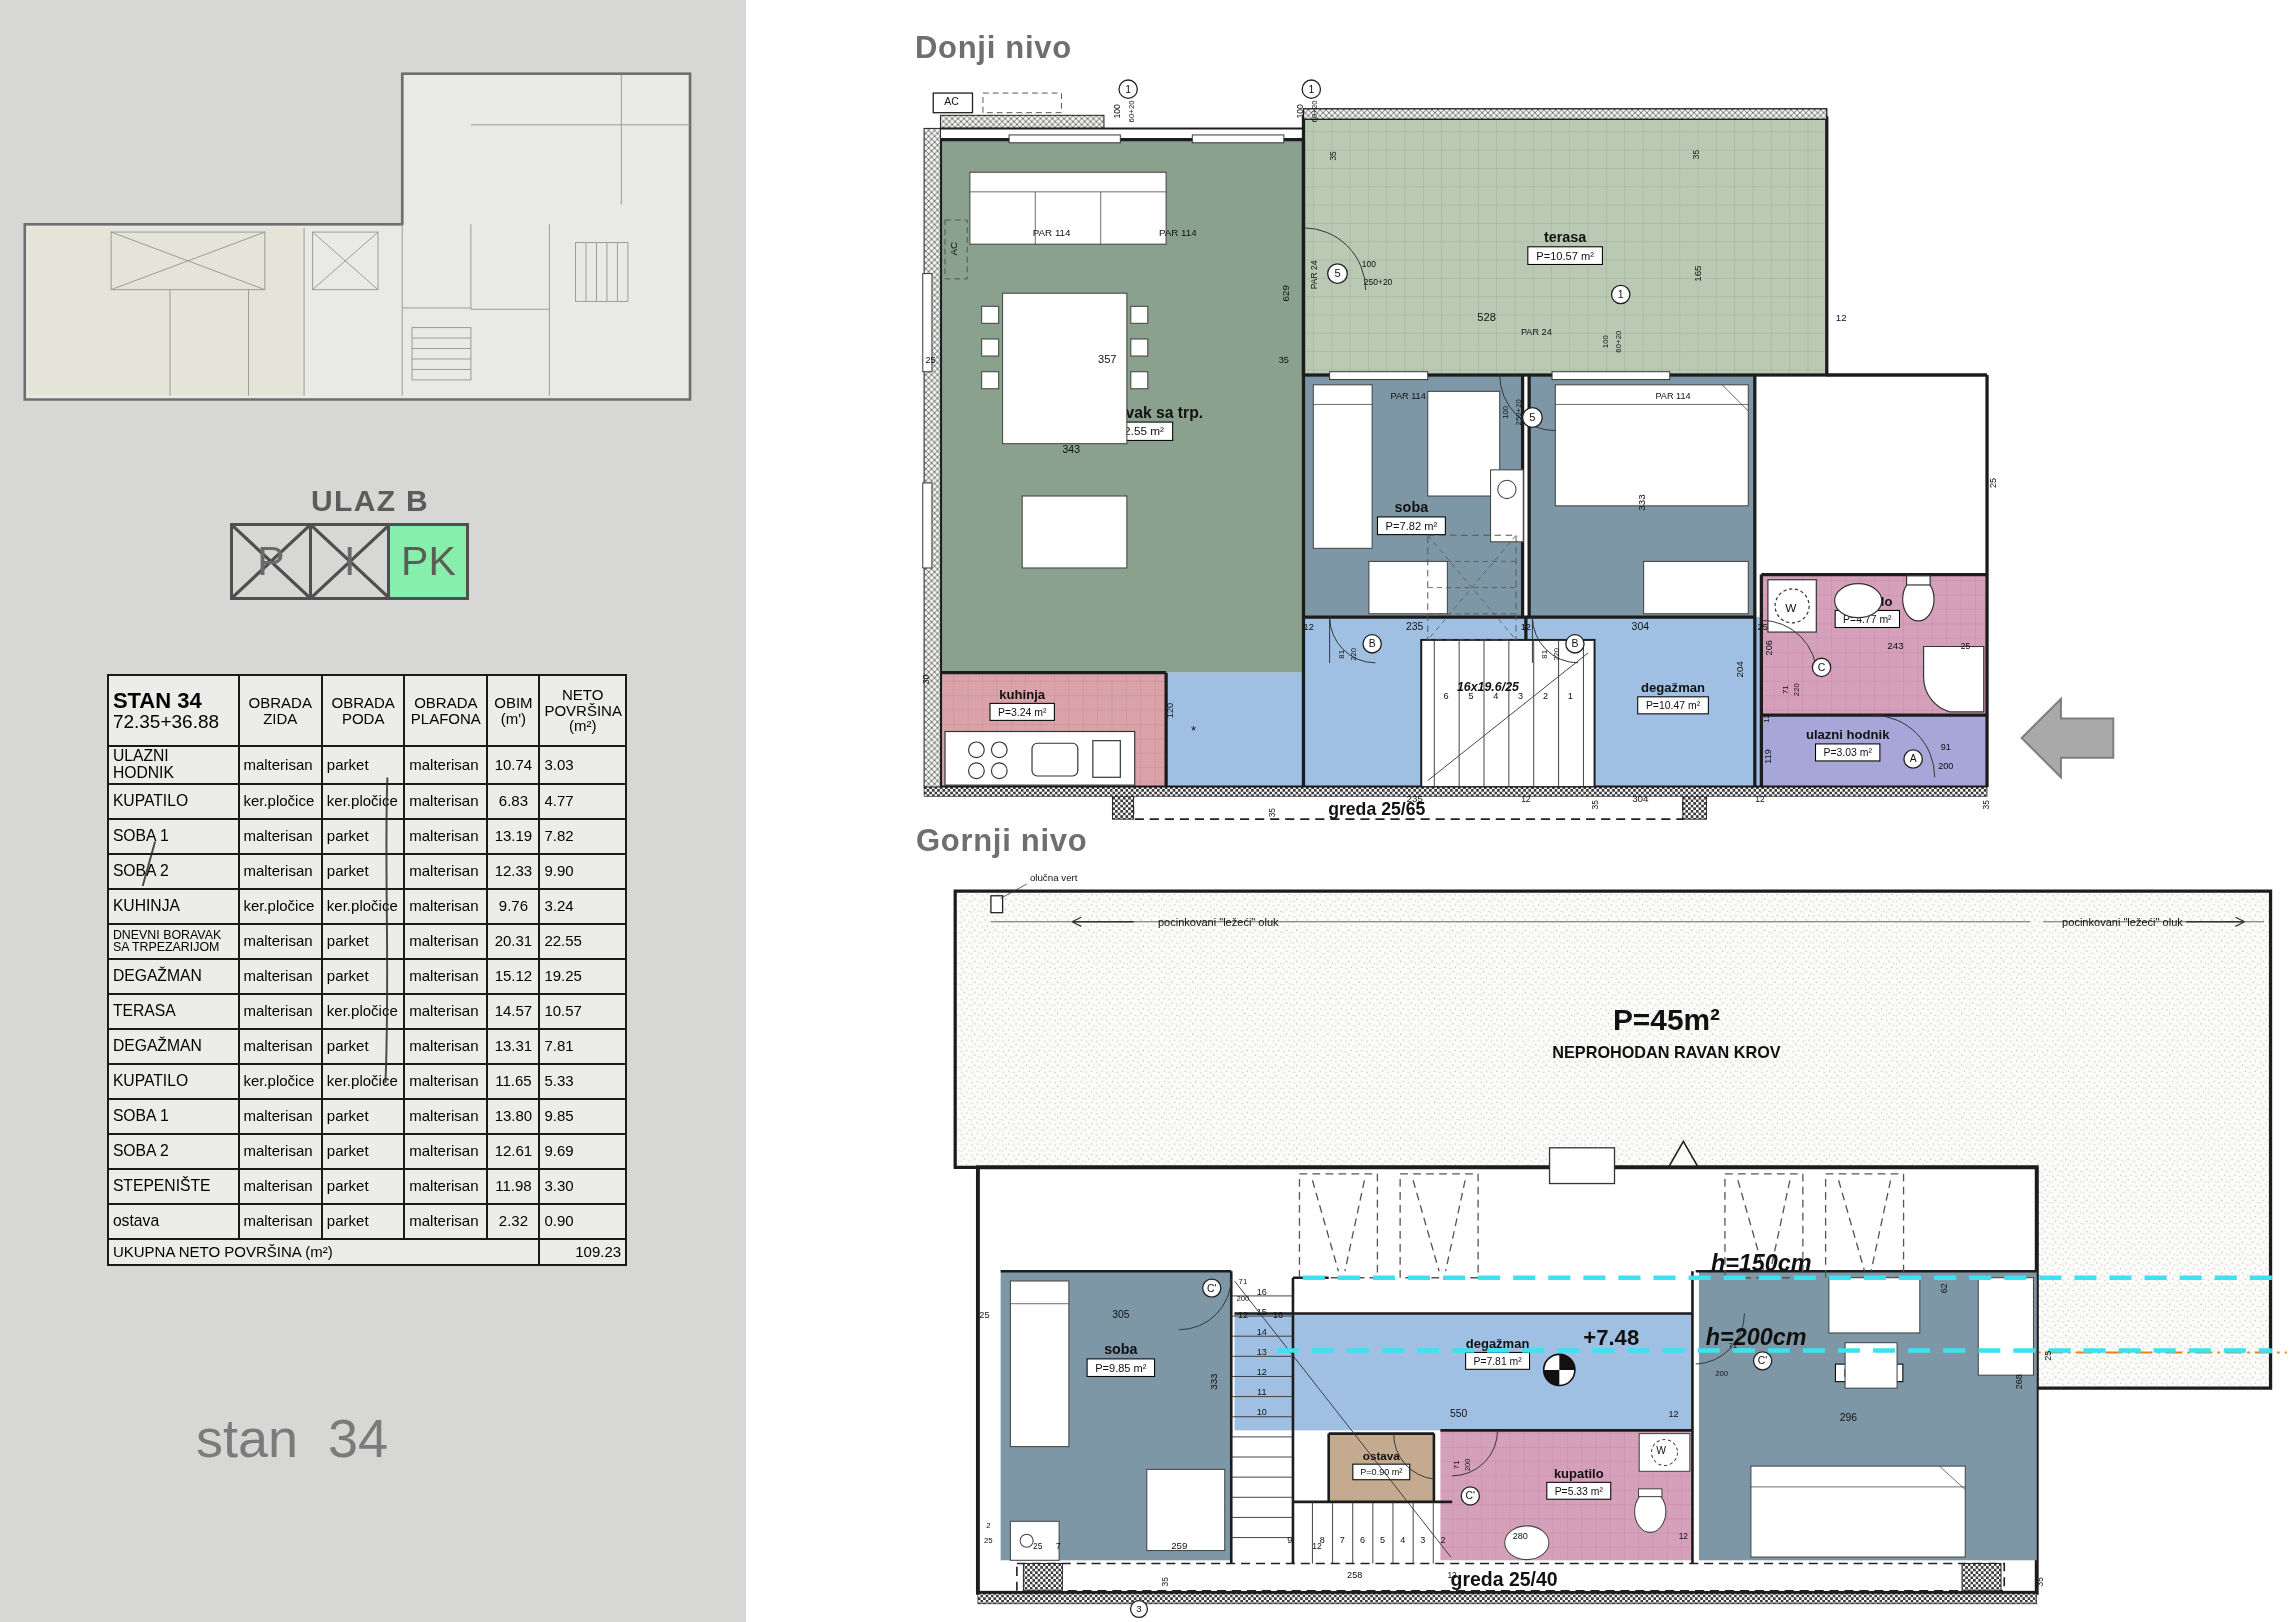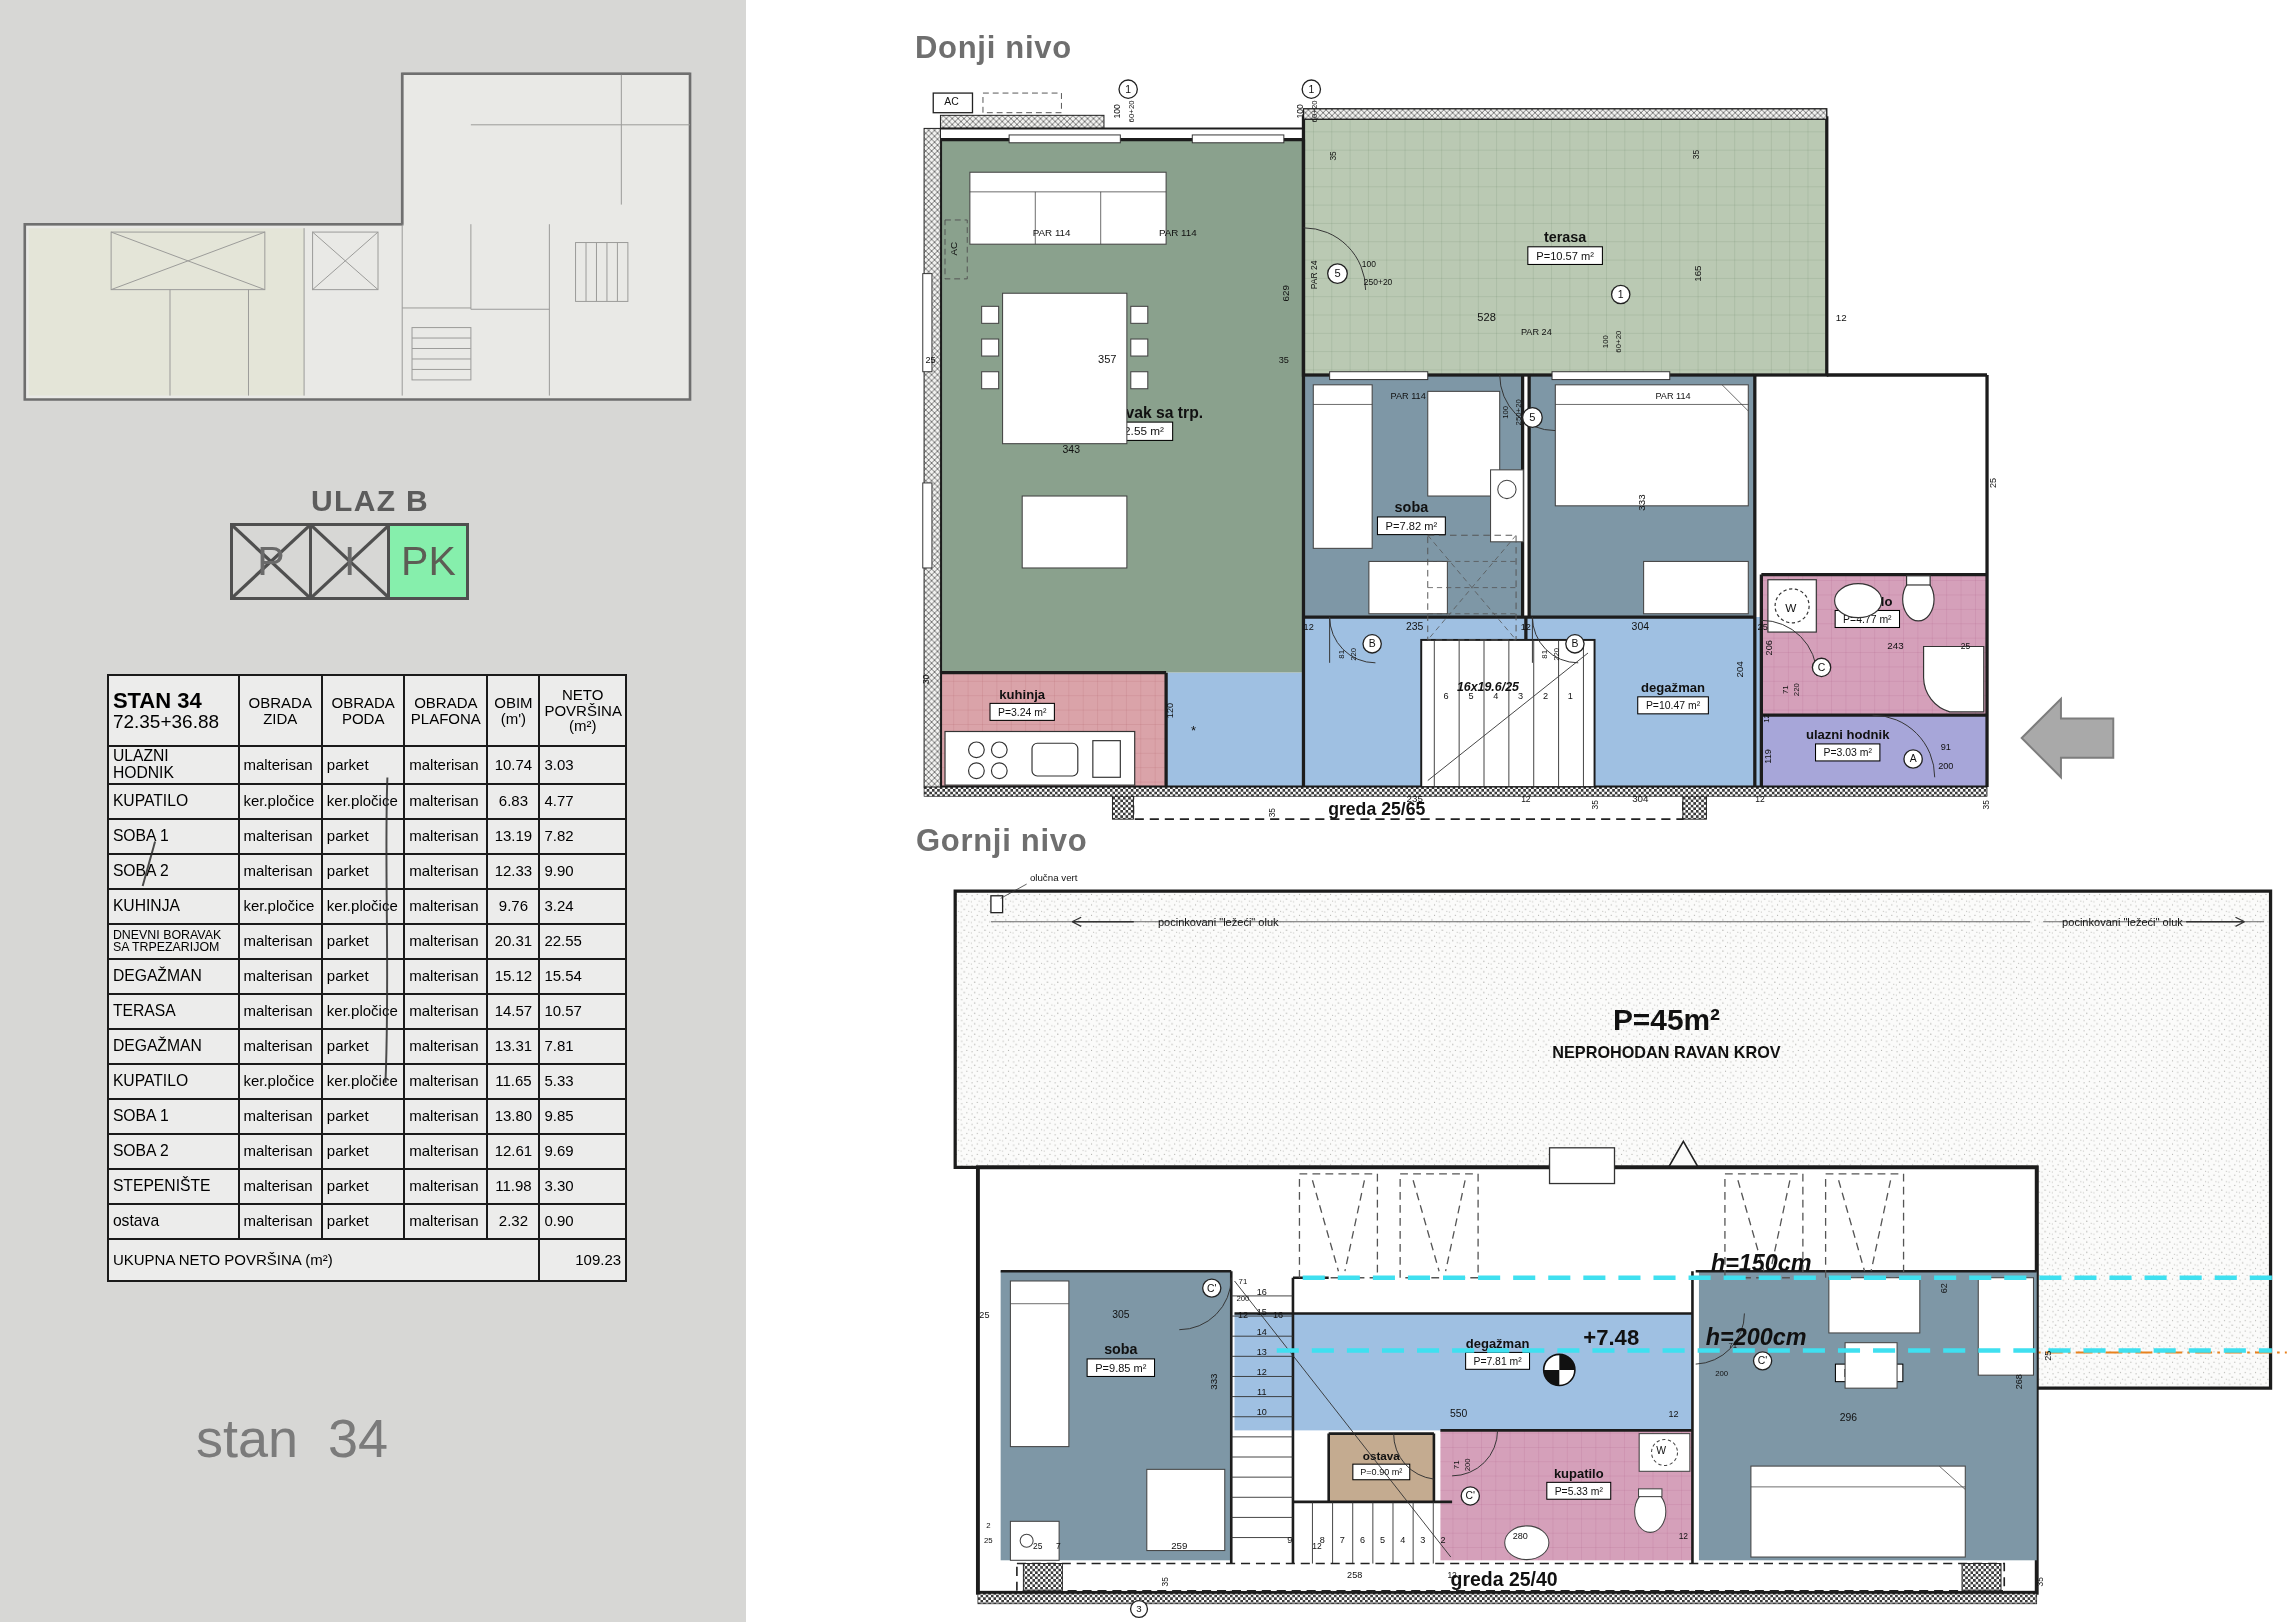--- a/index.html
+++ b/index.html
@@ -20,21 +20,21 @@
   table.stan .c3{width:79px;text-align:left;}
   table.stan .obim{width:50px;text-align:center;}
   table.stan .neto{width:76px;text-align:left;}
   table.stan tr{height:35px;}
   table.stan tr.hdr{height:71px;}
   table.stan tr.hdr td{text-align:center;font-size:15px;}
   .t-title{font-size:22px;font-weight:bold;}
   .t-sub{font-size:19px;}
   .foot-label{font-size:19.6px;text-align:left !important;}
   .foot-val{font-size:21px;font-weight:bold;text-align:right !important;}
-  table.stan tr.foot{height:42px;}
+  table.stan tr.foot{height:26px;}
   .stan-caption{position:absolute;left:196px;top:1407px;font-size:54px;color:#7b7b7b;white-space:pre;}
   .lvl-title{position:absolute;font-size:31px;font-weight:bold;color:#6f6f6f;letter-spacing:0.7px;}
   #donji-title{left:915px;top:30px;}
   #gornji-title{left:916px;top:823px;}
   svg text{font-family:"Liberation Sans",sans-serif;fill:#111;}
   .penoverlay{position:absolute;left:0;top:0;pointer-events:none;}
 </style>
 </head>
 <body>
 
@@ -147,21 +147,21 @@
             <td class="c3">malterisan</td>
             <td class="obim">20.31</td>
             <td class="neto">22.55</td>
           </tr>
           <tr>
             <td class="name">DEGAŽMAN</td>
             <td class="c1">malterisan</td>
             <td class="c2">parket</td>
             <td class="c3">malterisan</td>
             <td class="obim">15.12</td>
-            <td class="neto">15.54</td>
+            <td class="neto">19.25</td>
           </tr>
           <tr>
             <td class="name">TERASA</td>
             <td class="c1">malterisan</td>
             <td class="c2">ker.pločice</td>
             <td class="c3">malterisan</td>
             <td class="obim">14.57</td>
             <td class="neto">10.57</td>
           </tr>
           <tr>

